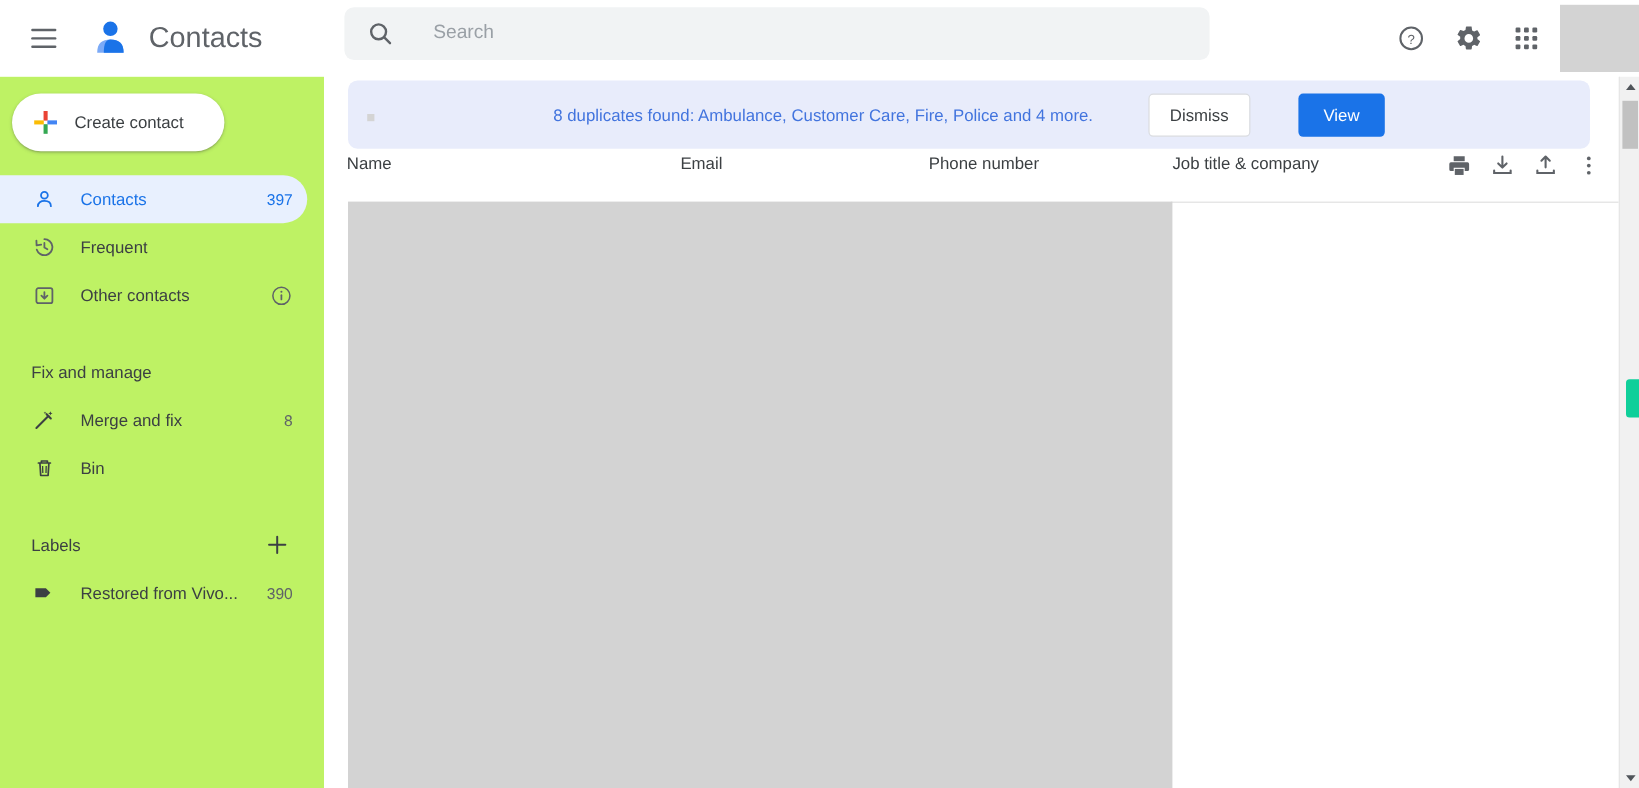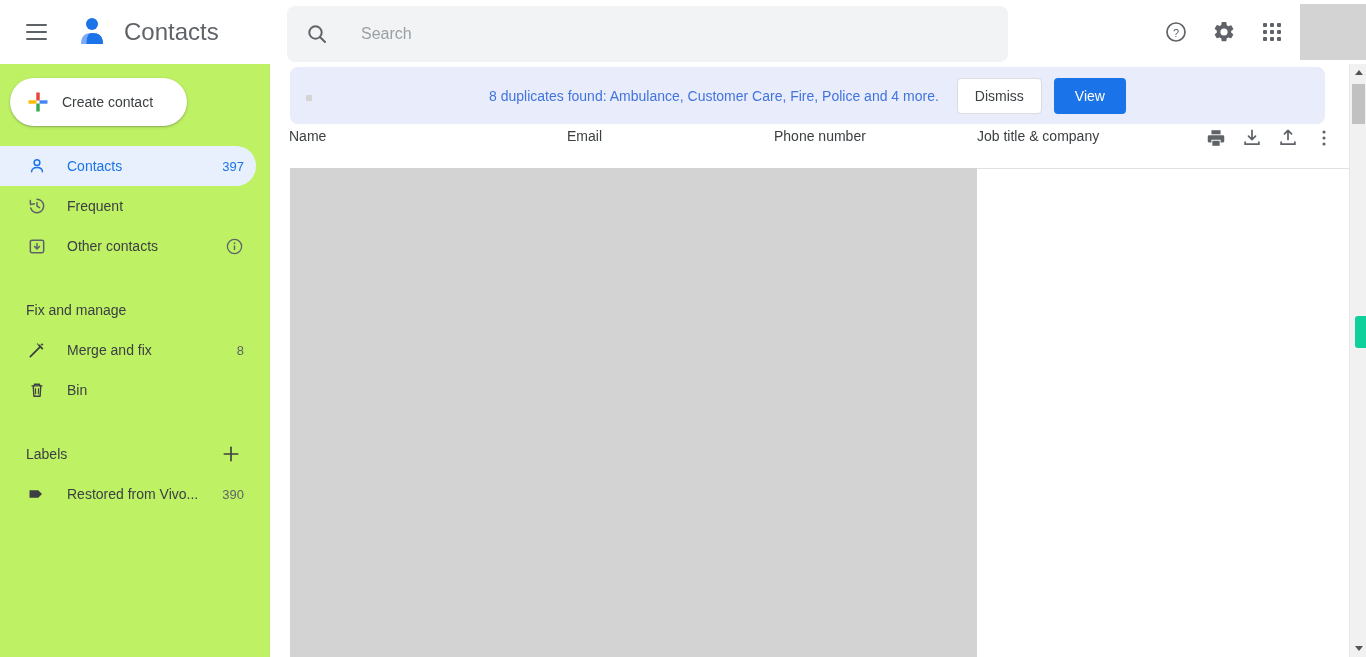--- a/index.html
+++ b/index.html
@@ -28,21 +28,21 @@
 
   #brand { display: flex; align-items: center; margin-left: 12px; }
   #brand-icon { width: 40px; height: 40px; position: relative; }
   #brand-title {
     font-size: 24px; color: #5f6368; margin-left: 12px;
     letter-spacing: 0px; white-space: nowrap;
   }
 
   #search-wrap {
     position: absolute; left: 287px; top: 6px;
-    width: 721px; height: 56px;
+    width: 721px; height: 44px;
     background: #f1f3f4; border-radius: 8px;
     display: flex; align-items: center; padding: 0 16px;
   }
   #search-icon { width: 24px; height: 24px; flex: 0 0 24px; margin-left: 2px; }
   #search-input {
     border: none; outline: none; background: transparent;
     font-family: "Liberation Sans", sans-serif;
     font-size: 16px; color: #3c4043;
     margin-left: 32px; width: 600px; height: 40px;
   }
@@ -105,21 +105,21 @@
   #main {
     position: absolute; left: 270px; top: 64px;
     width: 1079px; height: 593px;
     background: #ffffff; overflow: hidden;
   }
 
   #dup-banner {
     position: absolute; left: 20px; top: 3px;
     width: 1035px; height: 57px;
     background: #e8ecfb; border-radius: 8px;
-    display: flex; align-items: center; justify-content: center;
+    display: flex; align-items: center; justify-content: center; gap: 28px;
   }
   #dup-text { font-size: 14px; color: #4274de; }
   #dismiss-btn {
     margin-left: 18px; height: 36px; padding: 8px 17px;
     border: 1px solid #dadce0; border-radius: 4px; background: #ffffff;
     font-family: "Liberation Sans", sans-serif;
     font-size: 14px; color: #3c4043; cursor: pointer;
     display: flex; align-items: center;
   }
   #view-btn {

